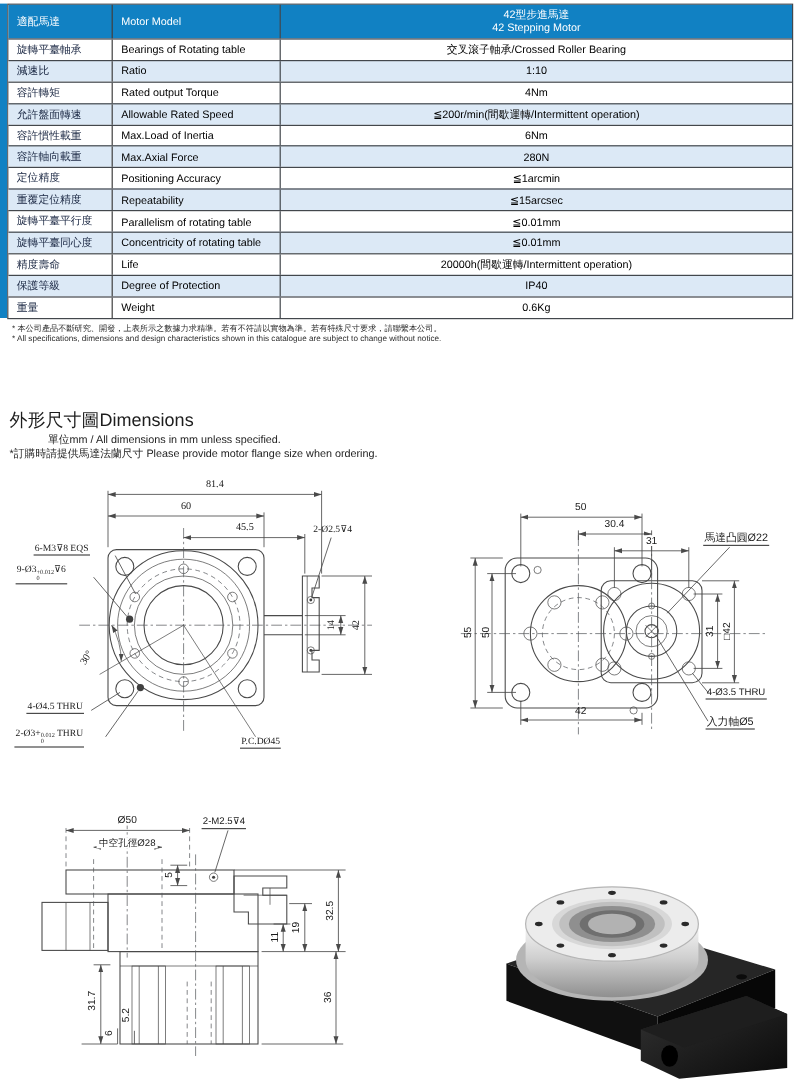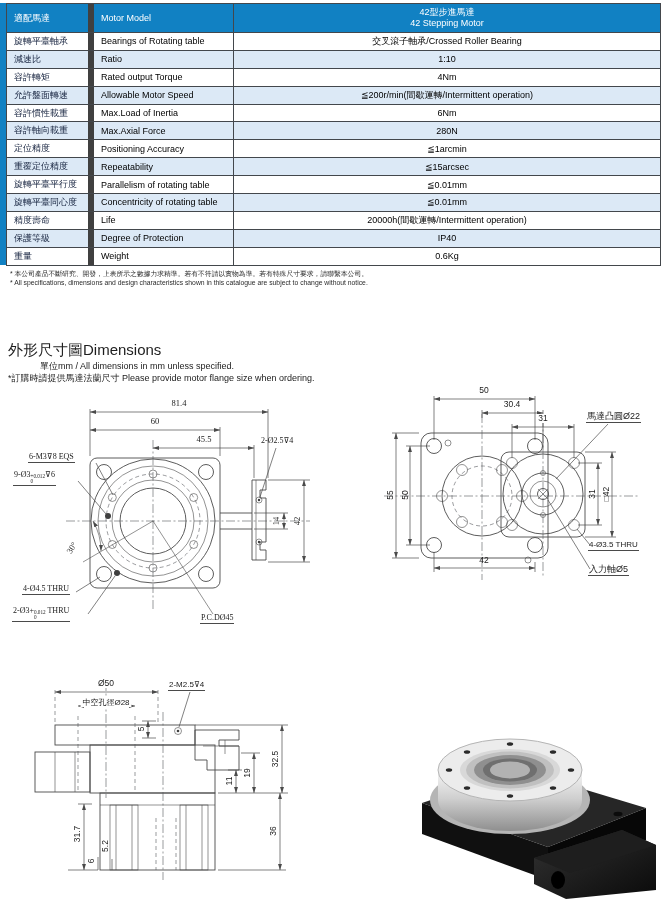--- a/index.html
+++ b/index.html
@@ -6,21 +6,21 @@
   html,body{width:666px;height:900px;}
   body{position:relative;background:#fff;font-family:"Liberation Sans",sans-serif;color:#111;overflow:hidden;}
   .page{position:absolute;inset:0;}
 
   
   .accent{position:absolute;left:0;top:3px;width:6px;height:262px;background:var(--header-blue,#1181c3);}
   .spec{position:absolute;left:6px;top:3px;width:655px;border:1.5px solid #43474c;background:#fff;}
   .row{display:grid;grid-template-columns:87px 140px 1fr;border-top:1px solid #43474c;}
   .row:first-child{border-top:none;}
   .row>div{display:flex;align-items:center;font-size:9px;}
-  .c1{padding-left:7px;color:#16233f;border-right:6px solid #404040;}
+  .c1{padding-left:7px;color:#16233f;border-right:1px solid #404040;}
   .c2{padding-left:7px;border-right:1px solid #43474c;color:#000;}
   .c3{justify-content:center;text-align:left;color:#000;}
   .hrow{height:28px;background:var(--header-blue,#1181c3);}
   .hrow .c1,.hrow .c2{color:#fff;}
   .hrow .c3{color:#fff;flex-direction:column;font-size:9px;line-height:11px;}
   .drow{height:17.9px;}
   .drow.alt{background:var(--row-alt,#dce9f6);}
 
   
   .foot{position:absolute;left:10px;font-size:6.8px;color:#2b2b2b;white-space:nowrap;}
@@ -67,21 +67,21 @@
         <div class="c2">Ratio</div>
         <div class="c3">1:10</div>
       </div>
     <div class="row drow">
         <div class="c1">容許轉矩</div>
         <div class="c2">Rated output Torque</div>
         <div class="c3">4Nm</div>
       </div>
     <div class="row drow alt">
         <div class="c1">允許盤面轉速</div>
-        <div class="c2">Allowable Motor Speed</div>
+        <div class="c2">Allowable Rated Speed</div>
         <div class="c3">≦200r/min(間歇運轉/Intermittent operation)</div>
       </div>
     <div class="row drow">
         <div class="c1">容許慣性載重</div>
         <div class="c2">Max.Load of Inertia</div>
         <div class="c3">6Nm</div>
       </div>
     <div class="row drow alt">
         <div class="c1">容許軸向載重</div>
         <div class="c2">Max.Axial Force</div>
@@ -209,21 +209,21 @@
     <div class="rot" style="left:268px;top:125px;">14</div>
     <div class="rot" style="left:289px;top:125px;">42</div>
     <div class="lab" style="left:14px;top:188px;">4-Ø4.5 THRU</div>
     <div class="lab" style="left:4px;top:210px;"><span>2-Ø3+</span><span class="tolstack">
           <span>0.012</span>
           <span>0</span>
         </span><span> </span><span>THRU</span></div>
     <div class="lab" style="left:192px;top:217px;">P.C.DØ45</div>
   </div>
 
-  <div class="drawing" style="left:332px;top:372px;width:334px;height:248px;">
+  <div class="drawing" style="left:332px;top:404px;width:334px;height:248px;">
     <svg width="334" height="248" viewBox="0 0 334 248">
       <defs>
         <marker id="ba" markerUnits="userSpaceOnUse" markerWidth="7" markerHeight="6" refX="6.4" refY="3" orient="auto-start-reverse">
           <path d="M0,0.9 L6.5,3 L0,5.1 Z" fill="#4a4a4a"></path>
         </marker>
       </defs>
 
       <rect class="thin" x="89" y="61" width="127" height="125" rx="10"></rect>
       <circle class="thin" cx="102" cy="74" r="7.5"></circle>
         <circle class="thin" cx="203" cy="74" r="7.5"></circle>

